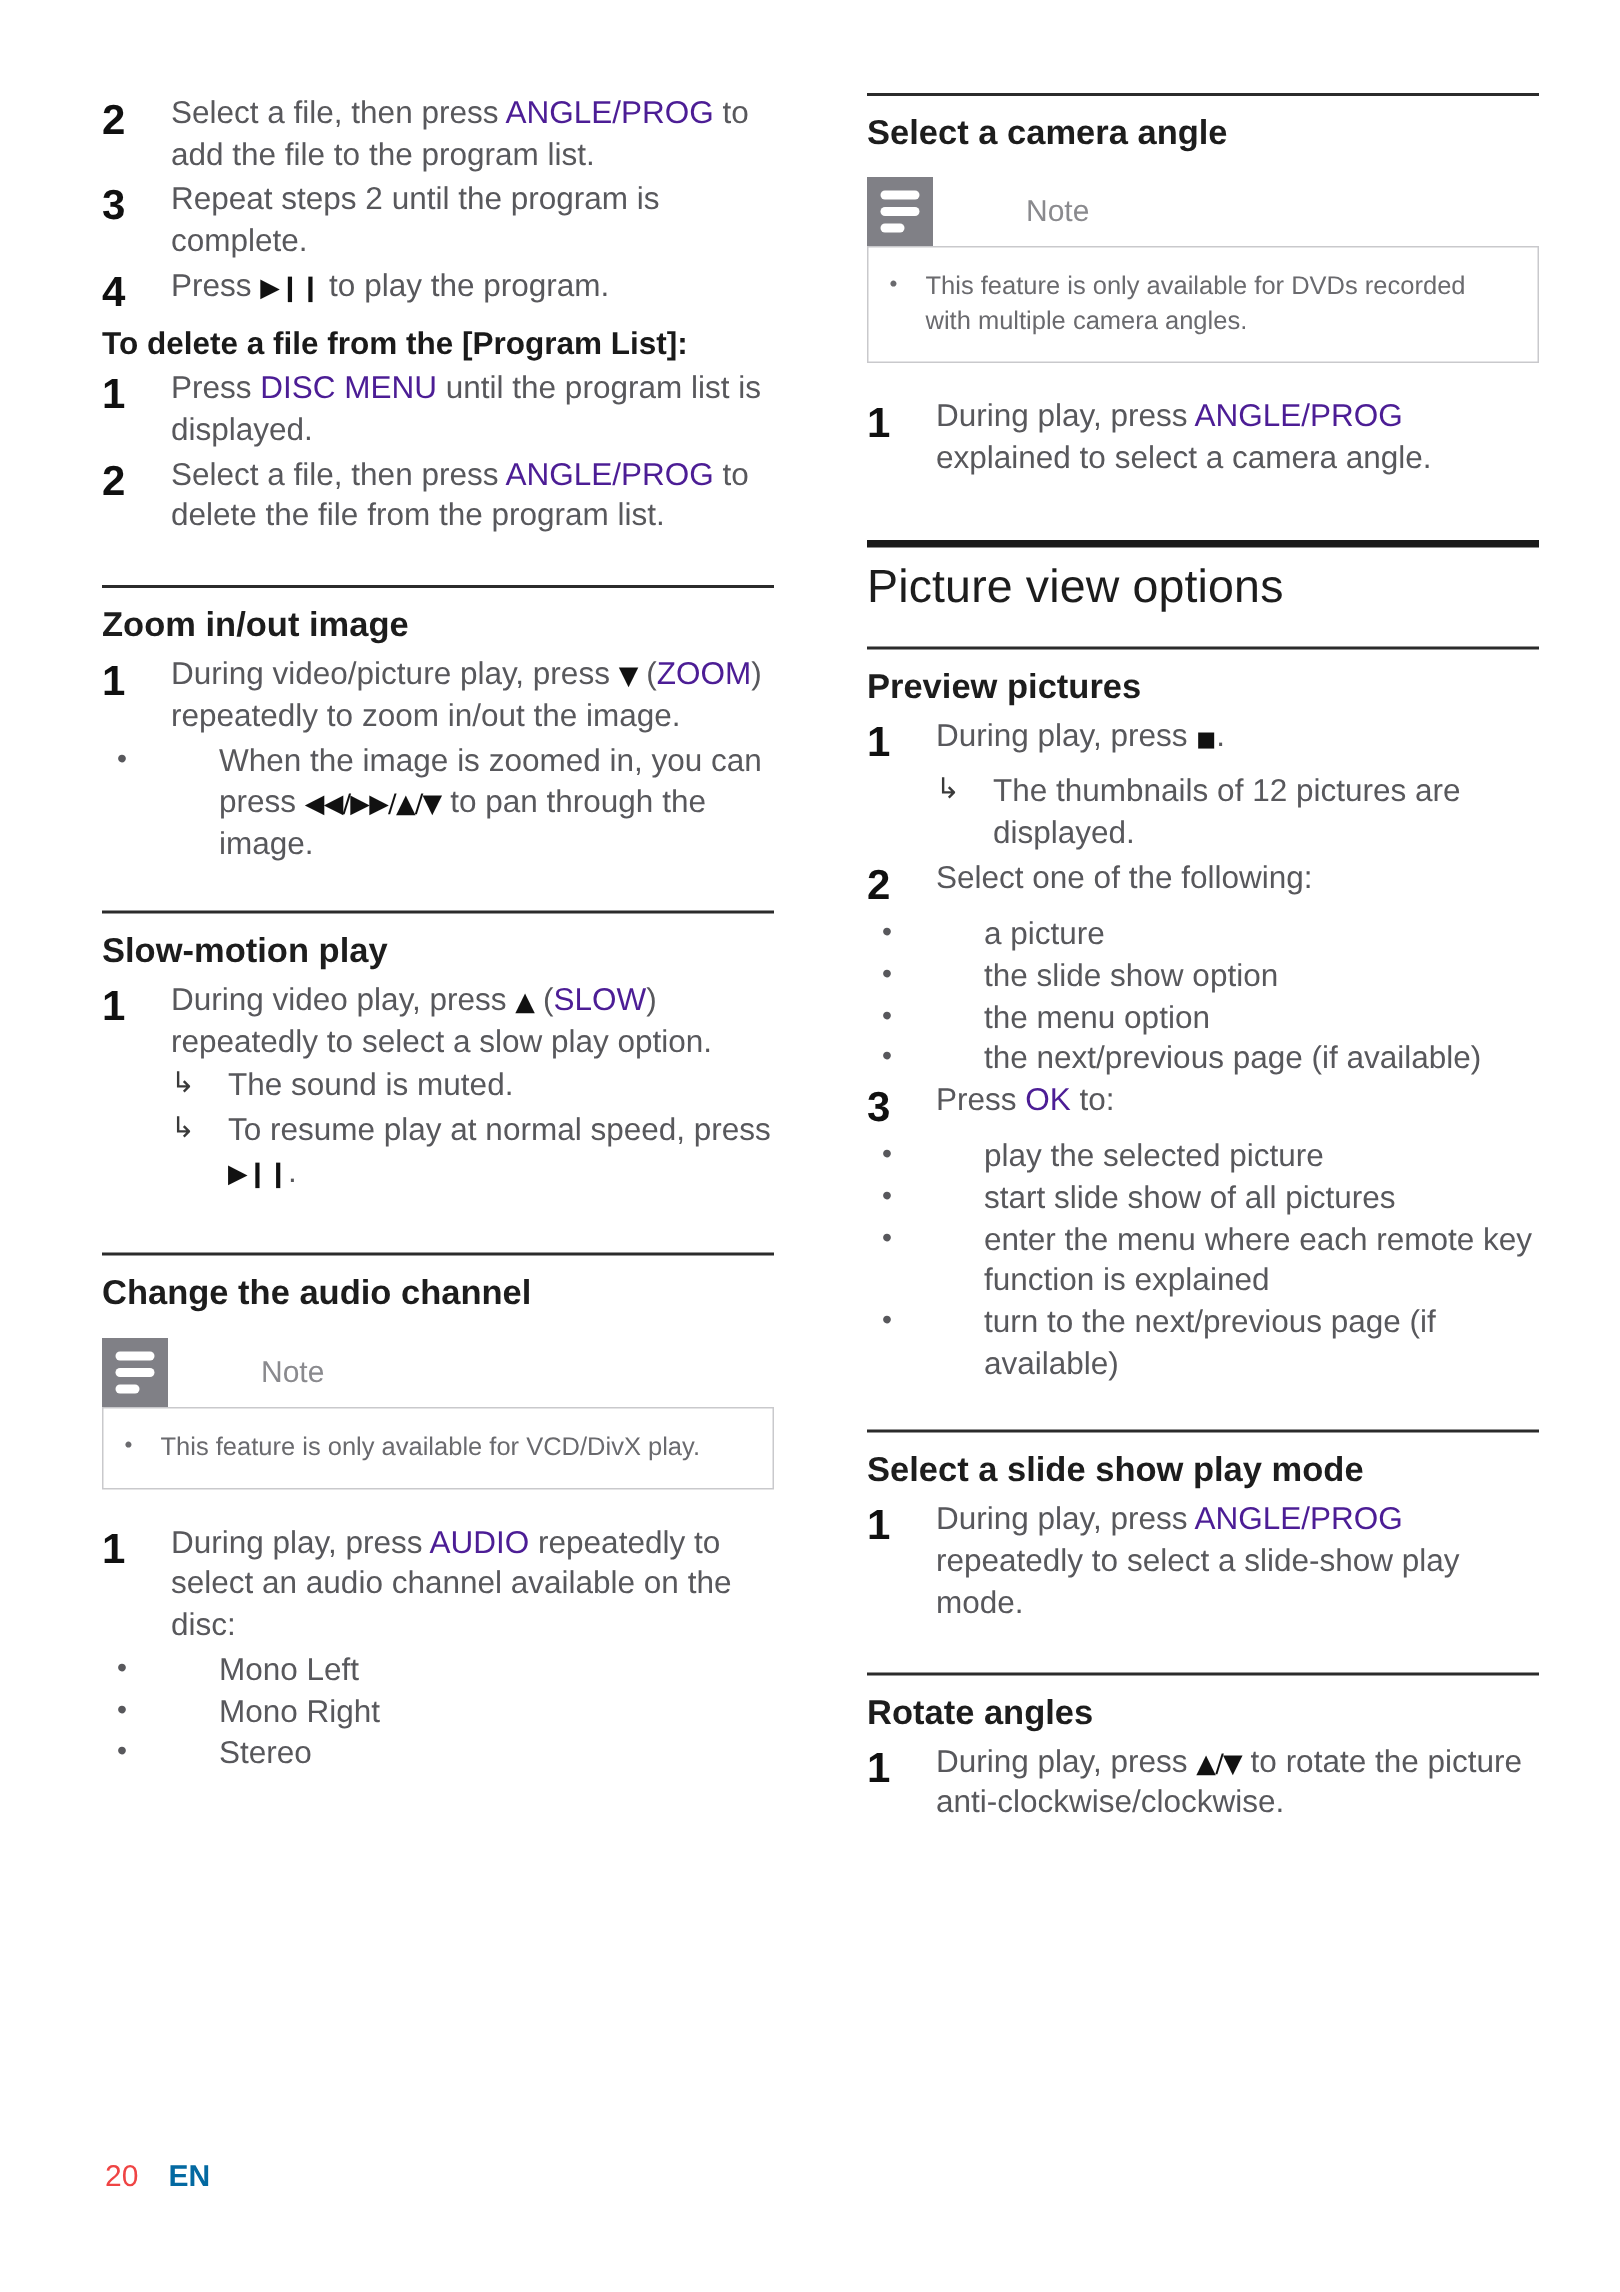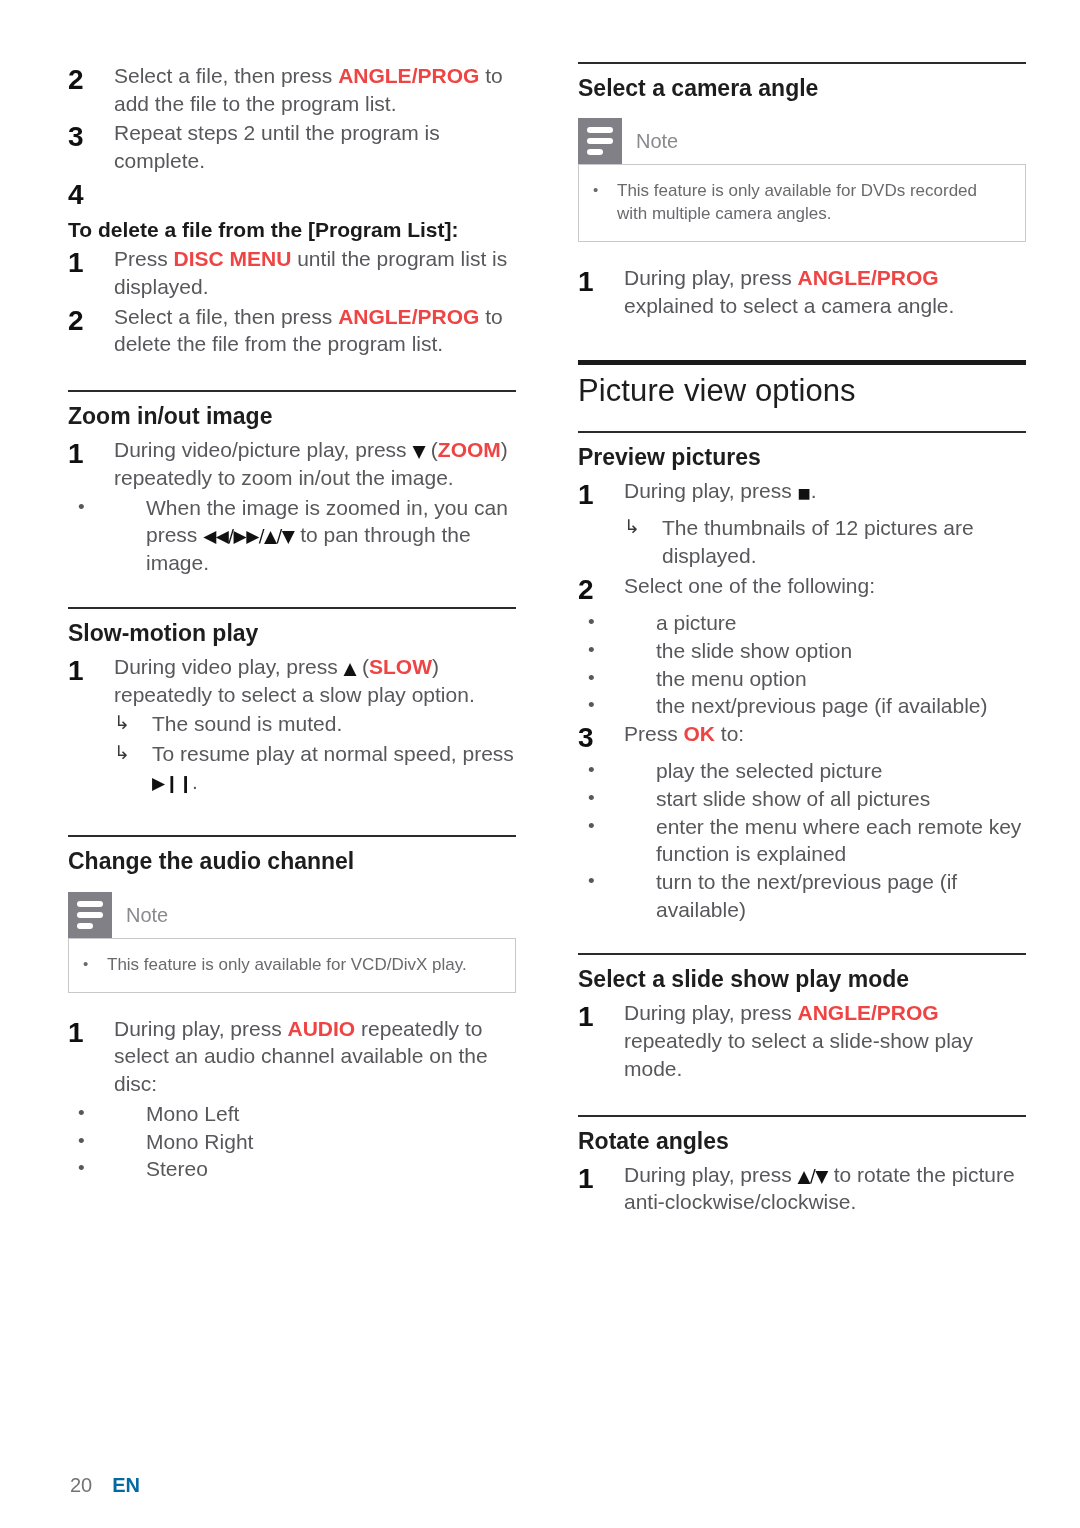--- a/index.html
+++ b/index.html
@@ -74,22 +74,22 @@
     line-height: 1.22;
     padding-top: 1px;
   }
   .step-body {
     flex: 1 1 auto;
     font-size: 21px;
     line-height: 1.32;
     color: #58585c;
   }
   .step-body b, .kbd {
-    font-weight: bold;
-    color: #ef4444;
+    font-weight: normal;
+    color: #4c1d95;
   }
   .lead-bold {
     font-size: 21px;
     font-weight: bold;
     color: #1a1a1a;
     margin: 4px 0 2px 0;
     line-height: 1.3;
   }
 
   
@@ -152,20 +152,21 @@
 
   
   .note {
     margin: 16px 0 10px 0;
     position: relative;
   }
   .note-head {
     display: flex;
     align-items: center;
     height: 46px;
+    gap: 48px;
   }
   .note-icon {
     width: 44px;
     height: 46px;
     background: #808086;
     display: flex;
     flex-direction: column;
     align-items: center;
     justify-content: center;
     gap: 5px;
@@ -221,22 +222,21 @@
   .footer {
     position: absolute;
     left: 70px;
     top: 1440px;
     display: flex;
     align-items: baseline;
     gap: 20px;
   }
   .footer .pg {
     font-size: 20px;
-    color: #737373;
-    margin-top: 34px;
+    color: #ef4444;
   }
   .footer .lang {
     font-size: 20px;
     font-weight: bold;
     color: #0369a1;
   }
 </style>
 </head>
 <body>
 
@@ -249,20 +249,21 @@
       <div class="step-body"><span>Select a file, then press </span><b>ANGLE/PROG</b><span> to add the file to the program list.</span></div>
     </div>
 
     <div class="step">
       <div class="step-num">3</div>
       <div class="step-body">Repeat steps 2 until the program is complete.</div>
     </div>
 
     <div class="step">
       <div class="step-num">4</div>
+      <div class="step-body"><span>Press </span><span class="glyph">▶❙❙</span><span> to play the program.</span></div>
     </div>
 
     <div class="lead-bold">To delete a file from the [Program List]:</div>
 
     <div class="step">
       <div class="step-num">1</div>
       <div class="step-body"><span>Press </span><b>DISC MENU</b><span> until the program list is displayed.</span></div>
     </div>
 
     <div class="step">

